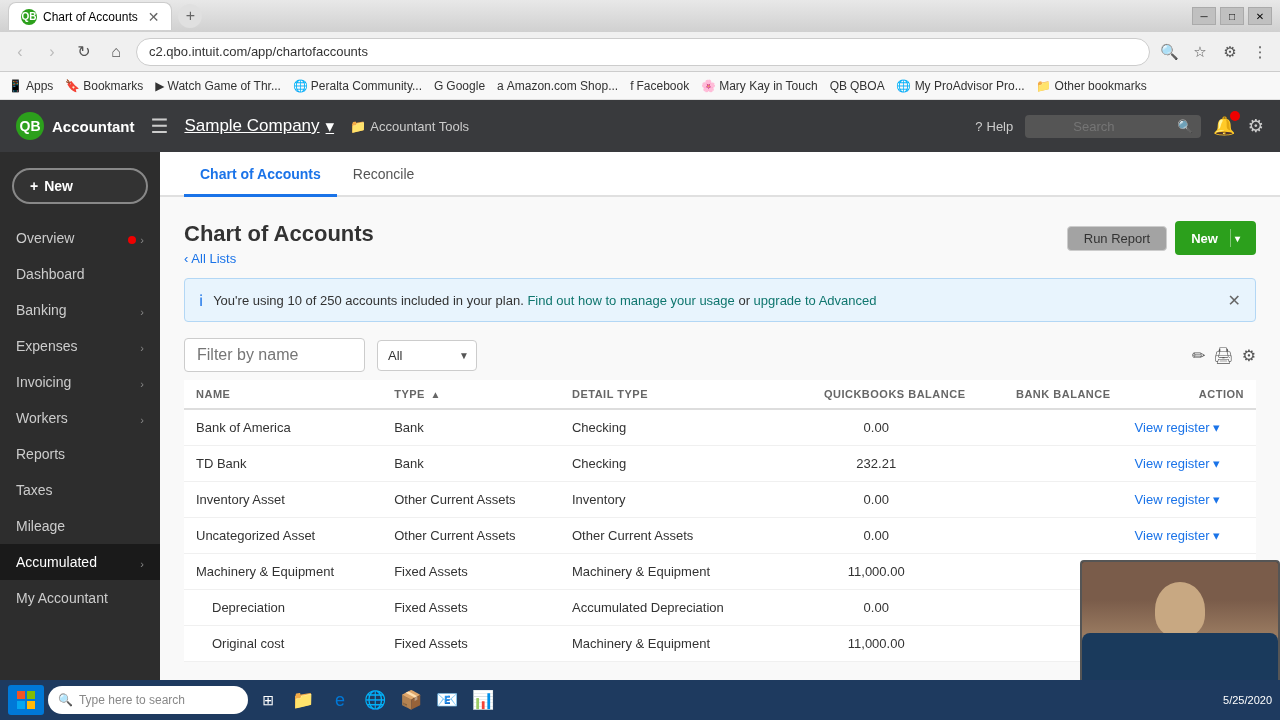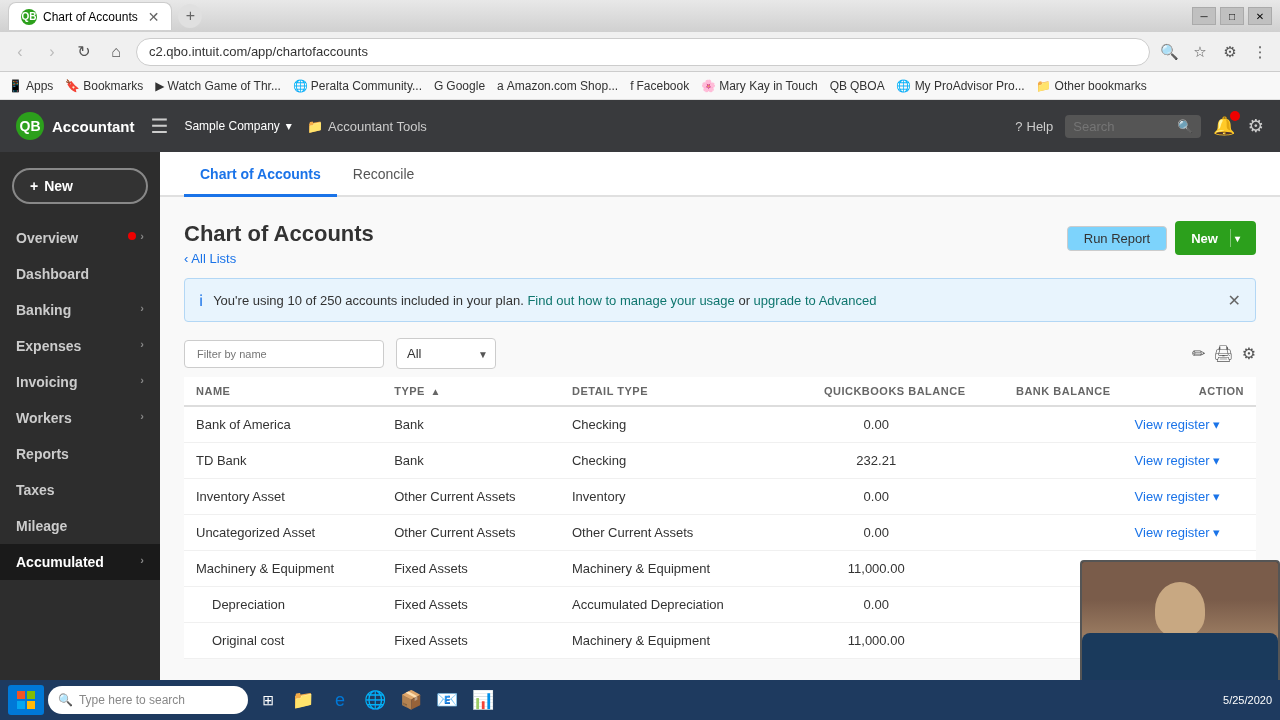--- a/index.html
+++ b/index.html
@@ -70,26 +70,26 @@
       display: flex;
       align-items: center;
       padding: 0 16px;
       gap: 16px;
       color: #fff;
     }
     .qb-logo { display:flex; align-items:center; gap: 8px; }
     .qb-icon { width: 28px; height: 28px; background: #2ca01c; border-radius: 50%; display:flex; align-items:center; justify-content:center; color:#fff; font-weight:bold; font-size:14px; }
     .qb-brand { color: #fff; font-size: 15px; font-weight: bold; }
     .hamburger { cursor:pointer; font-size:20px; color:#ccc; }
-    .company-selector { display:flex; align-items:center; gap:6px; color:#fff; font-size:12px; cursor:pointer; }
+    .company-selector { display:flex; align-items:center; gap:6px; color:#fff; font-size:17px; cursor:pointer;text-decoration:underline; }
     .accountant-tools { display:flex; align-items:center; gap:4px; color:#ccc; font-size:13px; cursor:pointer; }
     .top-nav-right { margin-left: auto; display:flex; align-items:center; gap:12px; }
     .help-btn { display:flex; align-items:center; gap:4px; color:#ccc; font-size:13px; cursor:pointer; }
     .search-area { display:flex; align-items:center; gap:4px; background: #555; border-radius:4px; padding: 4px 8px; }
-    .search-area input { background: transparent; border: none; color: #fff; outline: none; font-size: 13px; width: 120px; }
+    .search-area input { background: transparent; border: none; color: #fff; outline: none; font-size: 13px; width: 120px; margin-left: 40px; }
     .nav-icon { color: #ccc; font-size: 18px; cursor:pointer; }
     .notification-badge { position: relative; }
     .notification-badge .badge { position:absolute; top:-4px; right:-4px; background: #e00; border-radius:50%; width:10px; height:10px; font-size:7px; color:#fff; display:flex; align-items:center; justify-content:center; }
 
     
     .main-layout { display: flex; flex: 1; overflow: hidden; }
 
     
     .sidebar {
       width: 160px;
@@ -111,24 +111,23 @@
       align-items: center;
       gap: 6px;
       font-size: 14px;
       font-weight: bold;
     }
     .sidebar-item {
       padding: 10px 16px;
       color: #ccc;
       cursor: pointer;
       display: flex;
-      align-items: flex-start;
+      align-items: flex-end;
       justify-content: space-between;
       font-size: 14px;
-      font-weight: bold;
     }
     .sidebar-item.active { background: #1a1a1a; color: #fff; }
     .sidebar-item .chevron { font-size: 11px; color: #888; }
     .overview-dot { width: 8px; height: 8px; background: #e00; border-radius: 50%; }
 
     
     .content-area { flex: 1; background: #f9f9f9; overflow-y: auto; }
 
     
     .content-tabs {
@@ -148,21 +147,21 @@
     }
     .tab.active { color: #1a73e8; border-bottom-color: #1a73e8; font-weight: bold; }
 
     
     .page-content { padding: 24px 24px; }
     .page-header { display:flex; align-items:flex-start; justify-content:space-between; margin-bottom: 12px; }
     .page-title { font-size: 22px; font-weight: bold; color: #333; }
     .all-lists { color: #1a73e8; font-size: 13px; cursor: pointer; margin-top: 4px; display:flex; align-items:center; gap:3px; }
     .header-actions { display:flex; gap: 8px; align-items:center; }
     .run-report-btn {
-      padding: 4px 16px; border: 1px solid #ccc; background: #7dd3fc;
+      padding: 4px 16px; border: 1px solid #ccc; background: #a3a3a3;
       border-radius: 4px; cursor: pointer; font-size: 13px; color: #333; margin-left: 44px;
     }
     .new-account-btn {
       padding: 8px 16px; background: #2ca01c; color: #fff;
       border: none; border-radius: 4px; cursor: pointer; font-size: 13px; font-weight: bold;
       display: flex; align-items: center; gap: 0;
     }
     .new-account-btn .btn-text { padding-right: 8px; }
     .new-account-btn .btn-divider { width: 1px; background: rgba(255,255,255,0.4); height: 18px; margin: 0 4px; }
     .new-account-btn .dropdown-arrow { font-size: 10px; }
@@ -186,21 +185,21 @@
 
     
     .table-toolbar {
       display: flex;
       align-items: center;
       gap: 12px;
       margin-bottom: 8px;
     }
     .filter-input {
       padding: 7px 12px; border: 1px solid #ccc; border-radius: 4px;
-      font-size: 11px; color: #999; width: 200px; background: #fff;
+      font-size: 16px; color: #999; width: 181px; background: #fff;
     }
     .filter-select {
       padding: 7px 28px 7px 10px; border: 1px solid #ccc; border-radius: 4px;
       font-size: 13px; background: #fff; color: #333; cursor:pointer; appearance: none;
       min-width: 100px;
     }
     .select-wrapper { position: relative; display:inline-block; }
     .select-wrapper::after { content: '▼'; position:absolute; right:8px; top:50%; transform:translateY(-50%); font-size:10px; color:#555; pointer-events:none; }
     .table-icons { margin-left: auto; display:flex; gap:8px; align-items:center; }
     .tbl-icon { color: #555; font-size: 16px; cursor:pointer; }
@@ -394,20 +393,23 @@
       </div>
       <div class="sidebar-item">
         <span>Taxes</span>
       </div>
       <div class="sidebar-item">
         <span>Mileage</span>
       </div>
       <div class="sidebar-item active">
         <span>Accumulated</span>
         <span class="chevron">›</span>
+      </div>
+      <div class="sidebar-item">
+        <span>My Accountant</span>
       </div>
     </div>
 
     <div class="content-area">
 
       <div class="content-tabs">
         <div class="tab active">
           <span>Chart of Accounts</span>
         </div>
         <div class="tab">

